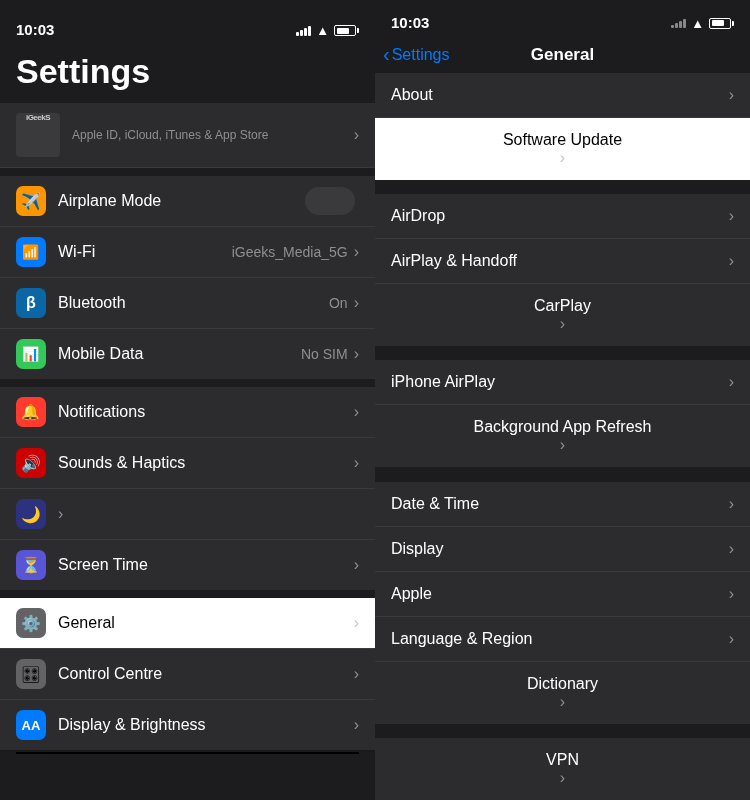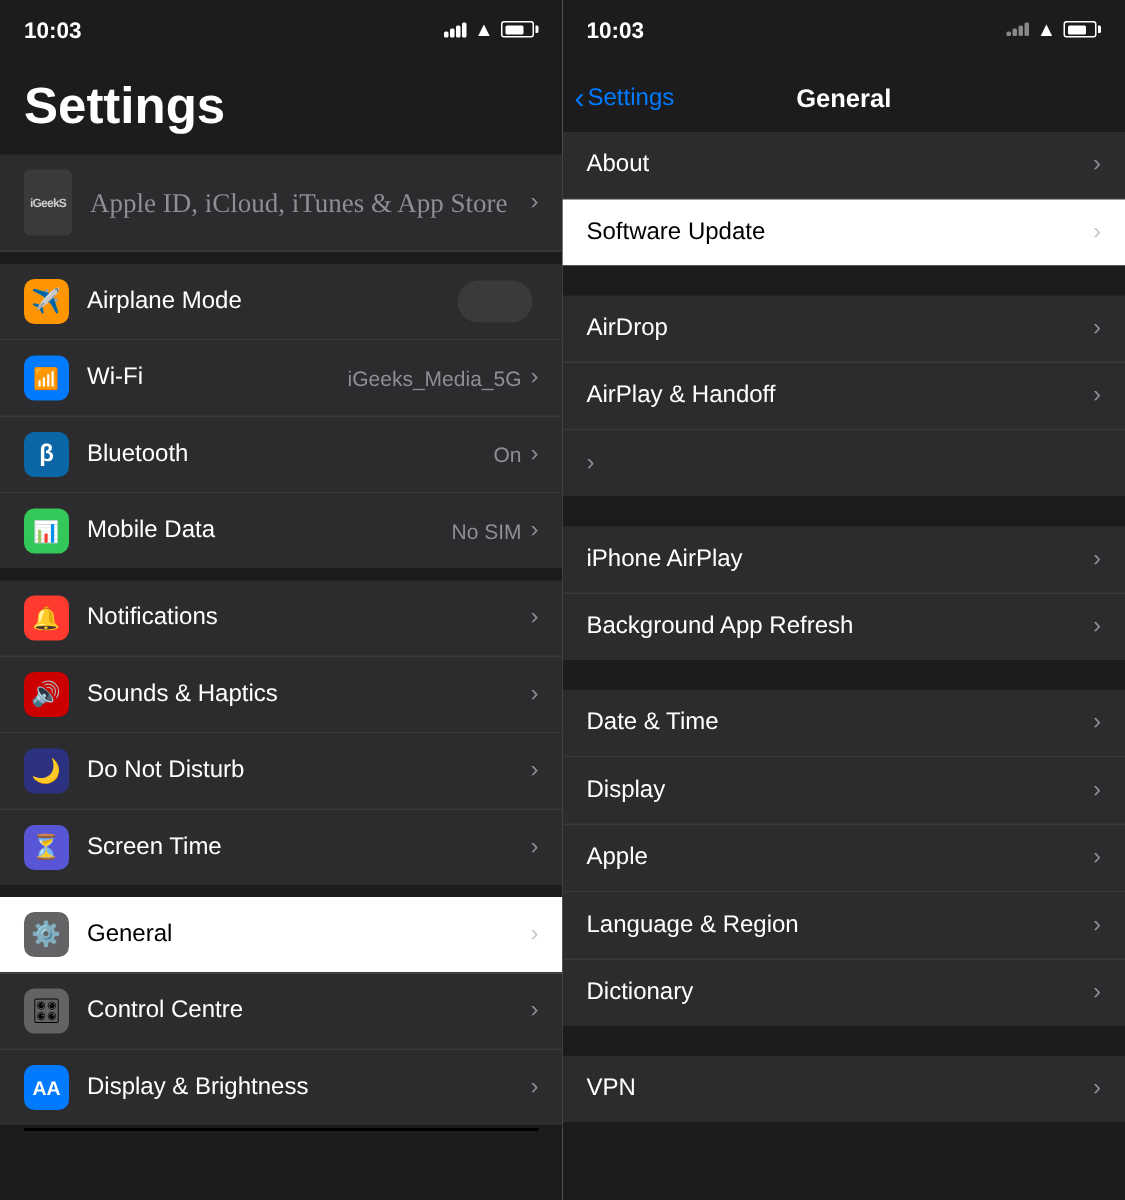--- a/index.html
+++ b/index.html
@@ -28,21 +28,21 @@
       background: #1c1c1e;
       display: flex;
       flex-direction: column;
       overflow: hidden;
     }
 
     
     .status-bar {
       display: flex;
       justify-content: space-between;
-      align-items: flex-start;
+      align-items: flex-end;
       padding: 12px 16px 6px;
       height: 44px;
     }
     .status-time {
       font-size: 15px;
       font-weight: 600;
       color: #ffffff;
     }
     .status-icons {
       display: flex;
@@ -55,26 +55,26 @@
     }
 
     
     .settings-title {
       font-size: 34px;
       font-weight: 700;
       color: #ffffff;
       padding: 8px 16px 12px;
     }
     .profile-avatar {
-      width: 32px;
+      width: 44px;
       height: 44px;
       background: #3a3a3c;
       border-radius: 4px;
       display: flex;
-      align-items: center;
+      align-items: flex-start;
       justify-content: center;
       font-size: 10px;
       color: #888;
       font-weight: 600;
       margin-right: 12px;
       flex-shrink: 0;
       overflow: hidden;
     }
     .profile-avatar-text {
       font-size: 8px;
@@ -85,23 +85,22 @@
     }
     .profile-info {
       flex: 1;
     }
     .profile-name {
       font-size: 17px;
       font-weight: 500;
       color: #ffffff;
     }
     .profile-sub {
-      font-size: 18px;
+      font-size: 12px;
       color: #8e8e93;
-      font-family: Liberation Serif, serif;
     }
     .chevron {
       color: #8e8e93;
       font-size: 16px;
     }
 
     
     .settings-group {
       margin-bottom: 0;
     }
@@ -196,20 +195,21 @@
       display: flex;
       align-items: center;
       padding: 13px 16px;
       background: #2c2c2e;
       border-bottom: 0.5px solid #3a3a3c;
       min-height: 44px;
       cursor: pointer;
     }
     .right-item:last-child {
       border-bottom: none;
+      flex-direction: column;
     }
     .right-item-label {
       flex: 1;
       font-size: 16px;
       color: #ffffff;
     }
     .right-item.highlighted {
       background: #ffffff;
     }
     .right-item.highlighted .right-item-label {
@@ -335,21 +335,20 @@
       <span class="settings-item-label">Notifications</span>
       <span class="chevron">›</span>
     </div>
     <div class="settings-item">
       <div class="settings-item-icon" style="background:#cc0000;">🔊</div>
       <span class="settings-item-label">Sounds &amp; Haptics</span>
       <span class="chevron">›</span>
     </div>
     <div class="settings-item">
       <div class="settings-item-icon" style="background:#2c3280;">🌙</div>
-      <span class="settings-item-label">Do Not Disturb</span>
       <span class="chevron">›</span>
     </div>
     <div class="settings-item" style="border-bottom:none;">
       <div class="settings-item-icon" style="background:#5856d6;">⏳</div>
       <span class="settings-item-label">Screen Time</span>
       <span class="chevron">›</span>
     </div>
   </div>
 
   <div style="height:8px; background:#1c1c1e;"></div>
@@ -421,20 +420,21 @@
   <div>
     <div class="right-item">
       <span class="right-item-label">AirDrop</span>
       <span class="chevron">›</span>
     </div>
     <div class="right-item">
       <span class="right-item-label">AirPlay &amp; Handoff</span>
       <span class="chevron">›</span>
     </div>
     <div class="right-item" style="border-bottom:none;">
+      <span class="right-item-label">CarPlay</span>
       <span class="chevron">›</span>
     </div>
   </div>
 
   <div class="section-divider"></div>
 
   <div>
     <div class="right-item">
       <span class="right-item-label">iPhone AirPlay</span>
       <span class="chevron">›</span>

